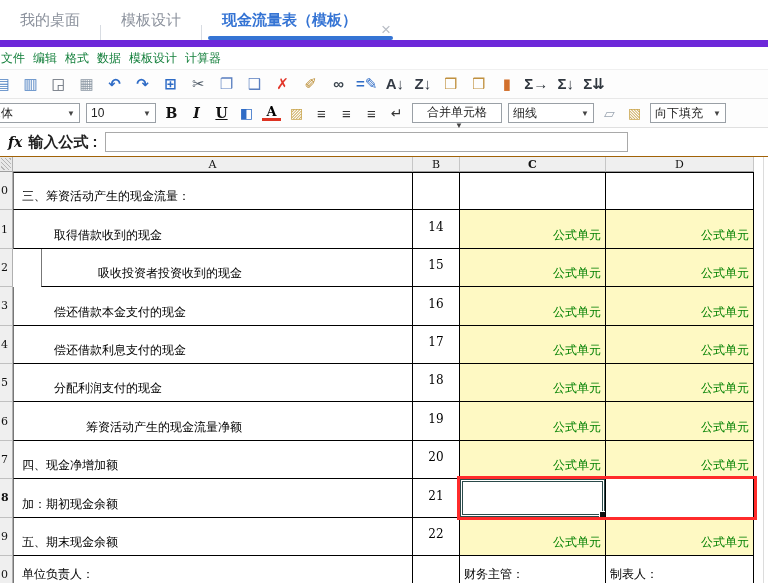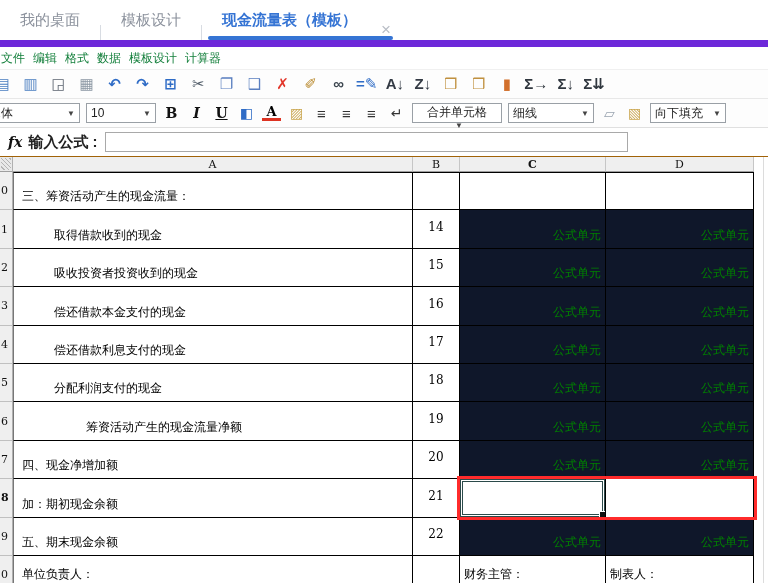--- a/index.html
+++ b/index.html
@@ -56,21 +56,21 @@
   .col-h.active{font-weight:bold;}
   .rh{background:#efefef;border-right:1px solid #b0b0b0;border-bottom:1px solid #c0c0c0;
       font-family:"DejaVu Serif",serif;font-size:11px;display:flex;align-items:center;padding-left:1px;color:#111;cursor:default;}
   .rh.active{font-weight:bold;}
   .cell{background:#fff;border-right:1px solid #000;border-bottom:1px solid #000;font-size:12px;
         display:flex;align-items:flex-end;color:#000;overflow:hidden;box-sizing:border-box;cursor:default;white-space:nowrap;}
   .rt{border-top:1px solid #000;}
   .ca{border-left:1px solid #777;padding-bottom:4px;}
   .cb{justify-content:center;padding-bottom:14px;font-family:"DejaVu Serif",serif;}
   .cc,.cd{justify-content:flex-end;padding:0 4px 4px 0;}
-  .fxcell{background:#0f172a;color:#008000;}
+  .fxcell{background:#fef9c3;color:#008000;}
   .foot{justify-content:flex-start;align-items:center;padding:0 0 0 4px;}
   .active-cell{position:relative;box-shadow:inset 0 0 0 1px #2b4a4a, inset 0 0 0 2px #fff, inset 0 0 0 3px #2b4a4a;}
   .active-cell::after{content:'';position:absolute;right:-1px;bottom:-1px;width:5px;height:5px;background:#111;border:1px solid #fff;z-index:6;}
   #sel-overlay{position:absolute;left:457px;top:319px;width:300px;height:44px;border:3px solid #ff2b2b;
                pointer-events:none;z-index:4;box-sizing:border-box;}
   .right-line{position:absolute;left:763px;top:0;bottom:0;width:1px;background:#dcdcdc;}
 </style>
 </head>
 <body>
 
@@ -169,21 +169,21 @@
       <div class="cell ca rt" style="padding-left: 8px;">三、筹资活动产生的现金流量：</div>
       <div class="cell cb rt"></div>
       <div class="cell cc rt"></div>
       <div class="cell cd rt"></div>
       <div class="rh">1</div>
       <div class="cell ca" style="padding-left: 40px;">取得借款收到的现金</div>
       <div class="cell cb">14</div>
       <div class="cell cc fxcell">公式单元</div>
       <div class="cell cd fxcell">公式单元</div>
       <div class="rh">2</div>
-      <div class="cell ca" style="padding-left: 40px;">吸收投资者投资收到的现金</div>
+      <div class="cell ca" style="padding-left: 56px; margin-left: 28px;">吸收投资者投资收到的现金</div>
       <div class="cell cb">15</div>
       <div class="cell cc fxcell">公式单元</div>
       <div class="cell cd fxcell">公式单元</div>
       <div class="rh">3</div>
       <div class="cell ca" style="padding-left: 40px;">偿还借款本金支付的现金</div>
       <div class="cell cb">16</div>
       <div class="cell cc fxcell">公式单元</div>
       <div class="cell cd fxcell">公式单元</div>
       <div class="rh">4</div>
       <div class="cell ca" style="padding-left: 40px;">偿还借款利息支付的现金</div>

